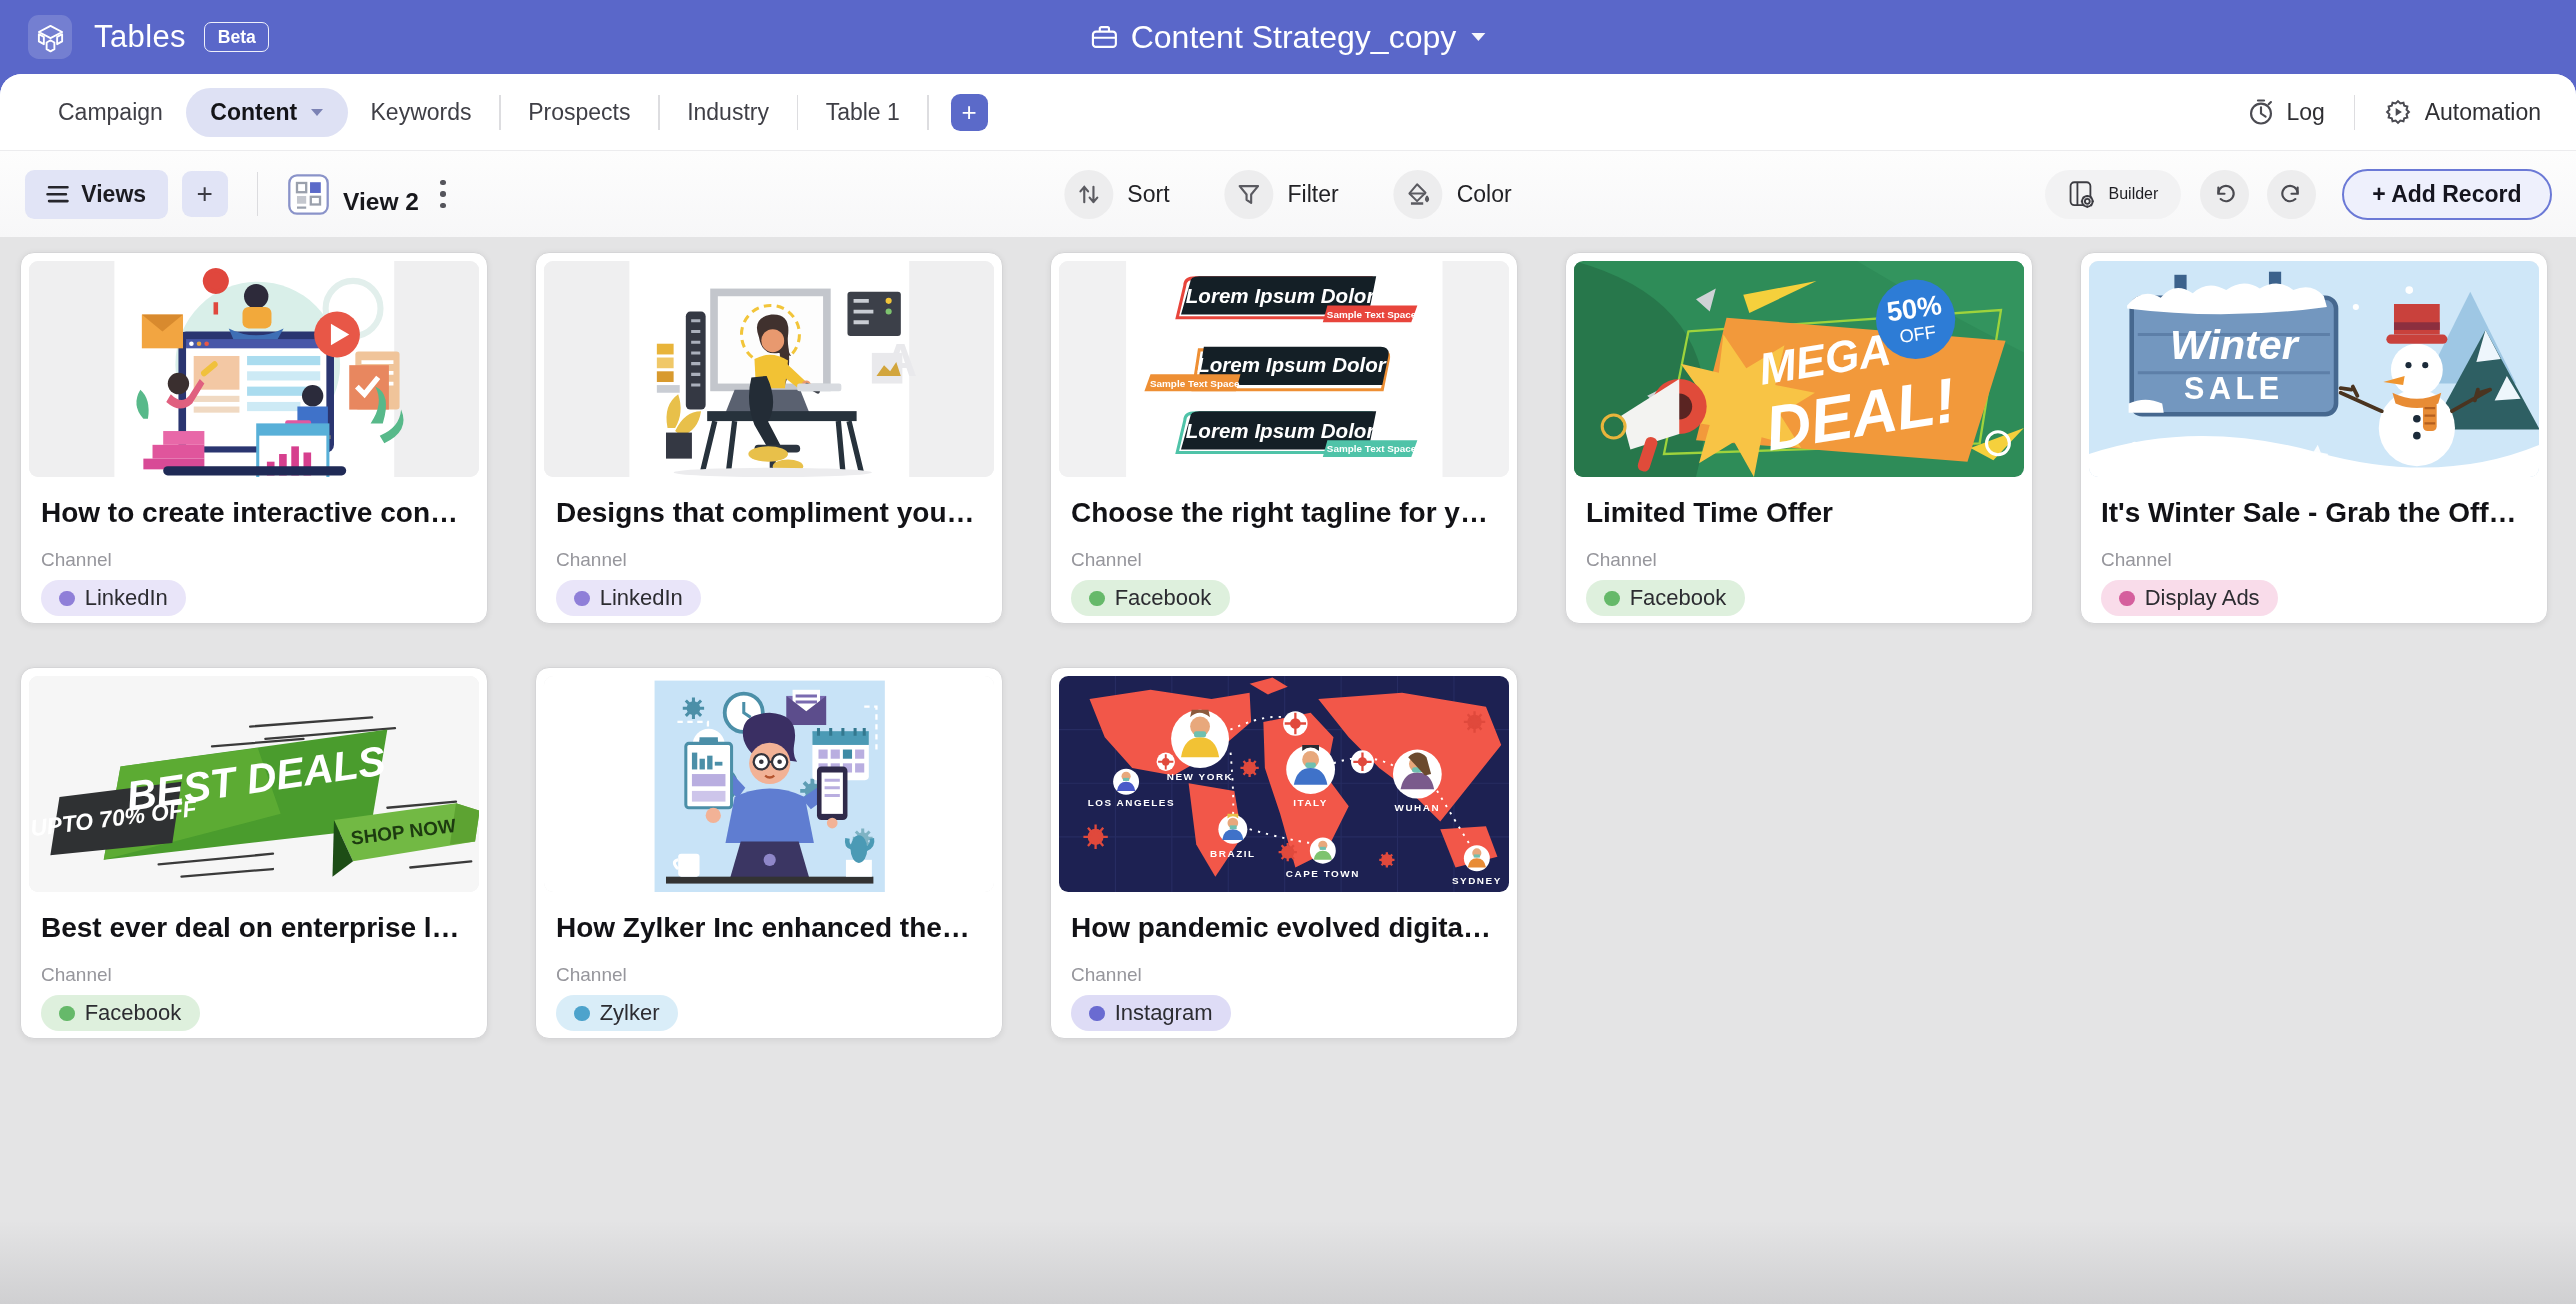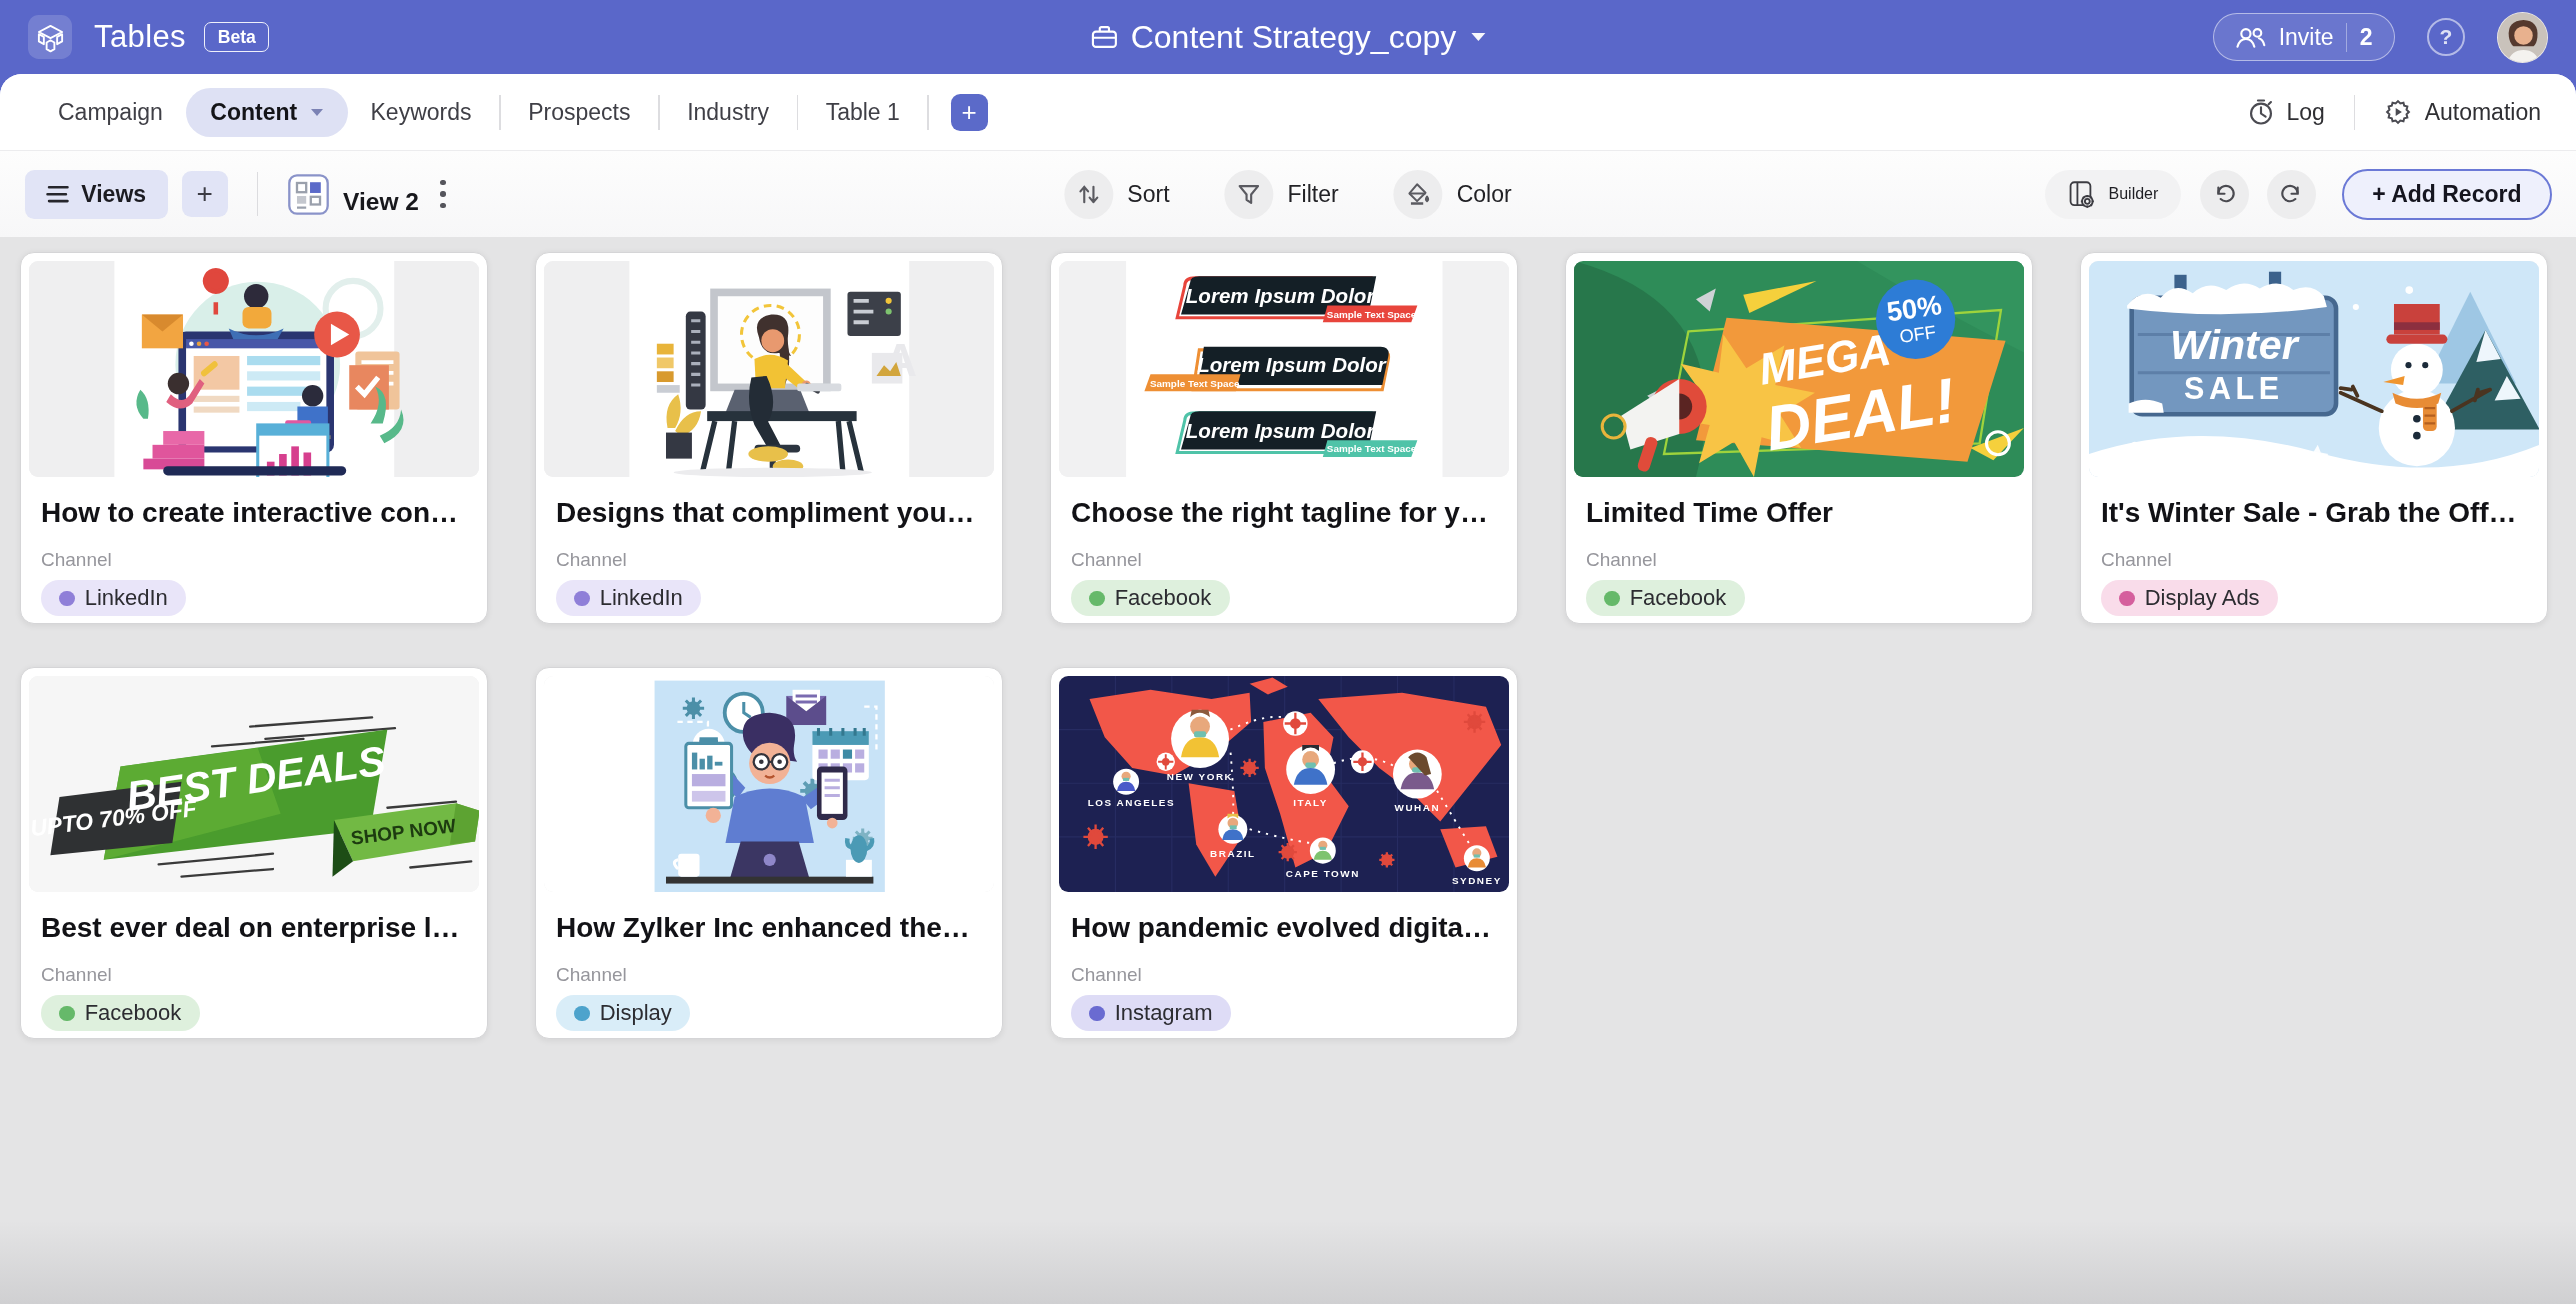--- a/index.html
+++ b/index.html
@@ -83,42 +83,20 @@
   <div class="ws-switcher">
     <svg width="28" height="26" viewBox="0 0 36 34" fill="none" stroke="#fff" stroke-width="2.8">
       <rect x="3" y="10" width="30" height="20" rx="4"></rect>
         <path d="M12 10 V6 a2 2 0 0 1 2 -2 h8 a2 2 0 0 1 2 2 v4"></path>
         <path d="M3 18 h30"></path>
     </svg>
     <span>Content Strategy_copy</span>
     <span class="caret-down"></span>
   </div>
 
-  <div class="header-right">
-    <div class="invite-pill">
-      <svg width="31" height="23" viewBox="0 0 40 30" fill="none" stroke="#fff" stroke-width="2.8" stroke-linecap="round">
-        <circle cx="14" cy="10" r="6"></circle>
-          <path d="M3 27 c2 -7 6 -10 11 -10 s9 3 11 10"></path>
-          <circle cx="29" cy="9" r="5"></circle>
-          <path d="M31 16 c4 1 6 5 7 9"></path>
-      </svg>
-      <span>Invite</span>
-      <span class="invite-divider"></span>
-      <span class="invite-count">2</span>
-    </div>
-    <div class="help-circle">?</div>
-    <div class="avatar">
-      <svg viewBox="0 0 66 66" width="51" height="51">
-        <rect width="66" height="66" fill="#c9c2bb"></rect>
-        <path d="M14 30 q-2 -20 19 -21 q20 1 18 22 q-1 9 -5 12 l-26 0 q-5 -4 -6 -13z" fill="#55392e"></path>
-        <circle cx="33" cy="29" r="12" fill="#e8b18e"></circle>
-        <path d="M12 66 q4 -18 21 -18 q17 0 21 18 z" fill="#f4f2ef"></path>
-      </svg>
-    </div>
-  </div>
 </div>
 
 <div class="shell">
 
   <div class="tabbar">
     <div class="tab">Campaign</div>
     <div class="tab active">
       <span>Content</span>
       <span class="caret-down"></span>
     </div>
@@ -585,21 +563,21 @@
             <rect x="396" y="240" width="34" height="22" fill="#fff"></rect>
               <ellipse cx="413" cy="226" rx="11" ry="18" fill="#4b9ab5"></ellipse>
               <path d="M404 224 q-8 -2 -6 -12 M422 226 q10 -4 8 -14" stroke="#4b9ab5" stroke-width="6" fill="none"></path>
           </svg>
         </div>
         <div class="card-body">
           <div class="card-title">How Zylker Inc enhanced the…</div>
           <div class="field-label">Channel</div>
           <div class="badge" style="background: rgb(217, 237, 248);">
             <span class="dot" style="background: rgb(77, 163, 204);"></span>
-            <span>Display</span>
+            <span>Zylker</span>
           </div>
         </div>
       </div>
 
       <div class="card">
         <div class="card-img">
           <svg viewBox="0 0 591 282" preserveAspectRatio="none">
             <rect width="591" height="282" fill="#1d2152"></rect>
             <path d="M60 0 h0 M0 70 h591 M0 140 h591 M0 210 h591" stroke="#272c62" stroke-width="1.5"></path>
             <path d="M74 0 h0 M74 0 v282 M148 0 v282 M222 0 v282 M296 0 v282 M370 0 v282 M444 0 v282 M518 0 v282" stroke="#272c62" stroke-width="1.5"></path>

